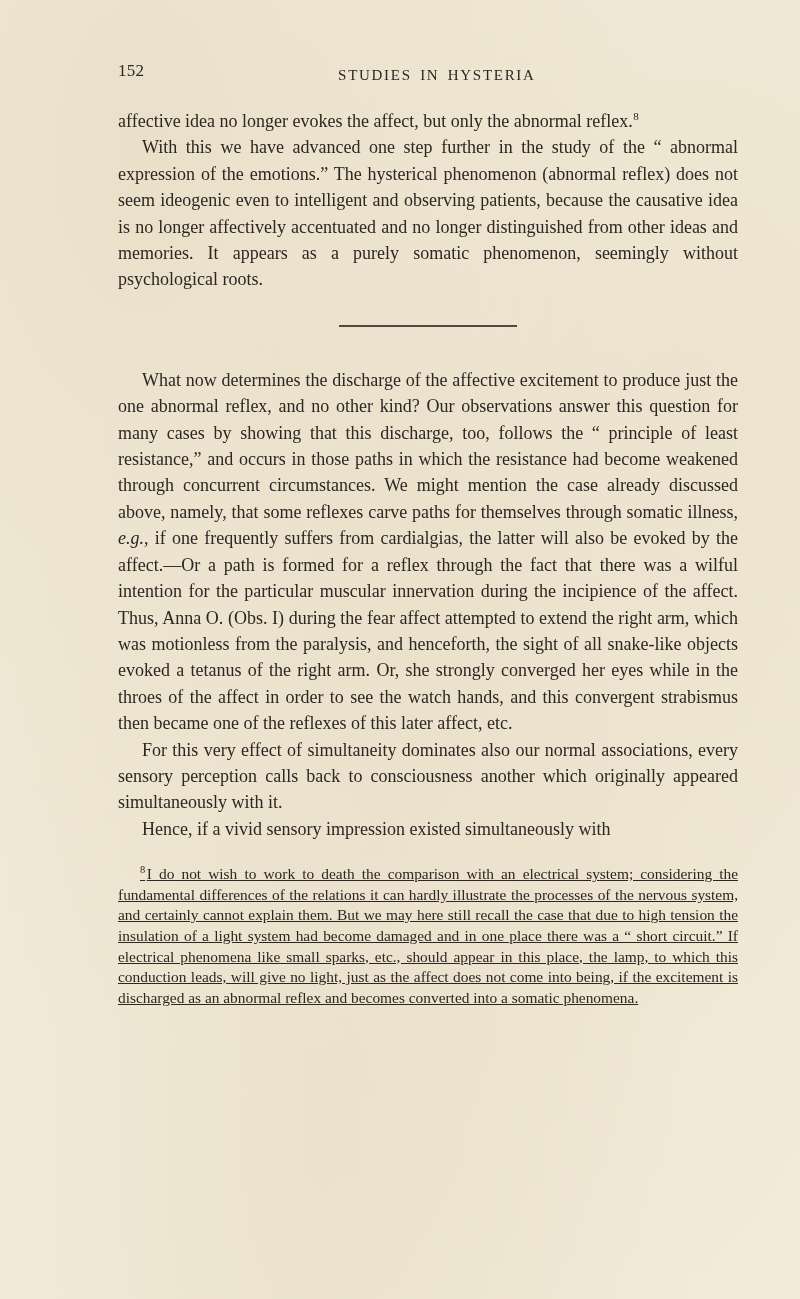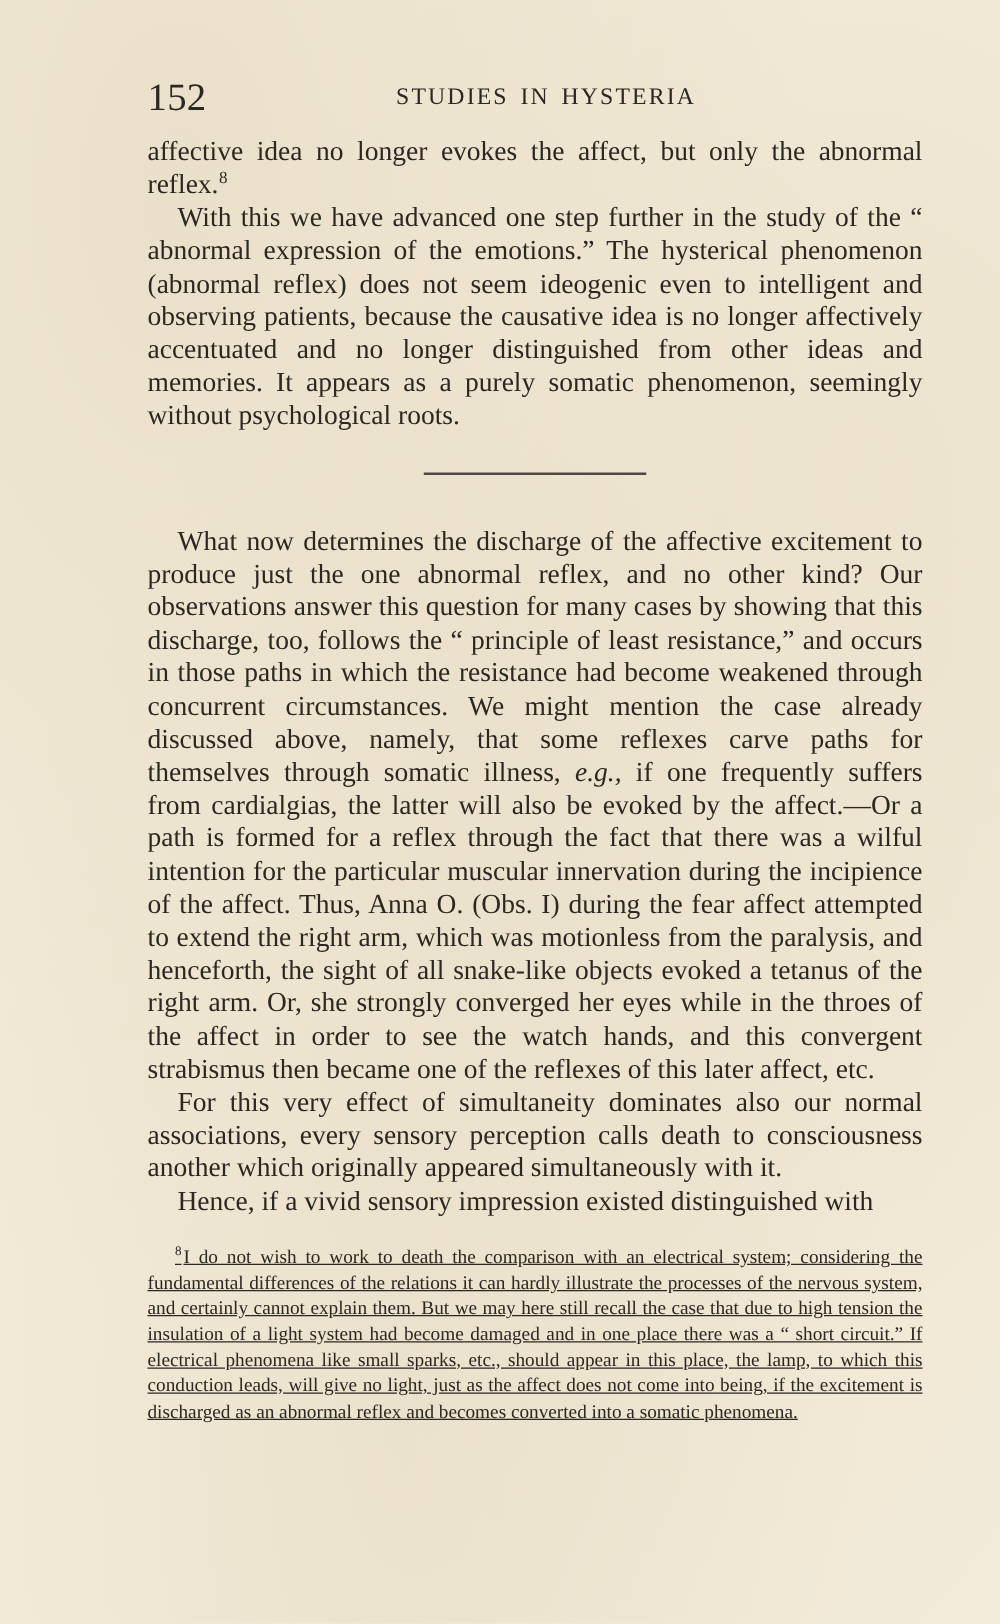--- a/index.html
+++ b/index.html
@@ -36,41 +36,41 @@
   
   .running-head {
     position: relative;
     height: 46px;
     margin-top: 62px;
   }
   .folio {
     position: absolute;
     left: 0;
     top: 0;
-    font-size: 31px;
+    font-size: 17px;
     line-height: 1;
     letter-spacing: 0.2px;
   }
   .head-title {
     position: absolute;
     left: 16px;
     right: 0;
     top: 5px;
     text-align: center;
-    font-size: 19px;
+    font-size: 15px;
     letter-spacing: 1.7px;
     text-indent: 1.7px;
     word-spacing: 3px;
     font-variant: small-caps;
     text-transform: uppercase;
   }
 
   
   .body-block {
-    font-size: 22px;
+    font-size: 18px;
     line-height: 26.4px;
     text-align: justify;
     text-justify: inter-word;
   }
   .body-block p {
     margin: 0;
     text-indent: 24px;
   }
   .body-block p.noindent { text-indent: 0; }
 
@@ -134,21 +134,21 @@
     <p class="noindent"><span>affective idea no longer evokes the affect, but only the abnormal reflex.</span><sup class="fn-ref">8</sup></p>
     <p>With this we have advanced one step further in the study of the “ abnormal expression of the emotions.” The hysterical phenomenon (abnormal reflex) does not seem ideogenic even to intelligent and observing patients, because the causative idea is no longer affectively accentuated and no longer distinguished from other ideas and memories. It appears as a purely somatic phenomenon, seemingly without psychological roots.</p>
   </div>
 
   <div class="divider-wrap">
     <div class="divider"></div>
   </div>
 
   <div class="body-block">
     <p><span>What now determines the discharge of the affective excitement to produce just the one abnormal reflex, and no other kind? Our observations answer this question for many cases by showing that this discharge, too, follows the “ principle of least resistance,” and occurs in those paths in which the resistance had become weakened through concurrent circumstances. We might mention the case already discussed above, namely, that some reflexes carve paths for themselves through somatic illness, </span><i>e.g.,</i><span> if one frequently suffers from cardialgias, the latter will also be evoked by the affect.—Or a path is formed for a reflex through the fact that there was a wilful intention for the particular muscular innervation during the incipience of the affect. Thus, Anna O. (Obs. I) during the fear affect attempted to extend the right arm, which was motionless from the paralysis, and henceforth, the sight of all snake-like objects evoked a tetanus of the right arm. Or, she strongly converged her eyes while in the throes of the affect in order to see the watch hands, and this convergent strabismus then became one of the reflexes of this later affect, etc.</span></p>
-    <p>For this very effect of simultaneity dominates also our normal associations, every sensory perception calls death to consciousness another which originally appeared simultaneously with it.</p>
-    <p>Hence, if a vivid sensory impression existed distinguished with</p>
+    <p>For this very effect of simultaneity dominates also our normal associations, every sensory perception calls back to consciousness another which originally appeared simultaneously with it.</p>
+    <p>Hence, if a vivid sensory impression existed simultaneously with</p>
   </div>
 
   <div class="footnote-block">
     <p><sup class="fn-marker">8</sup><span>I do not wish to work to death the comparison with an electrical system; considering the fundamental differences of the relations it can hardly illustrate the processes of the nervous system, and certainly cannot explain them. But we may here still recall the case that due to high tension the insulation of a light system had become damaged and in one place there was a “ short circuit.” If electrical phenomena like small sparks, etc., should appear in this place, the lamp, to which this conduction leads, will give no light, just as the affect does not come into being, if the excitement is discharged as an abnormal reflex and becomes converted into a somatic phenomena.</span></p>
   </div>
 
 </div>
 
 </body></html>

